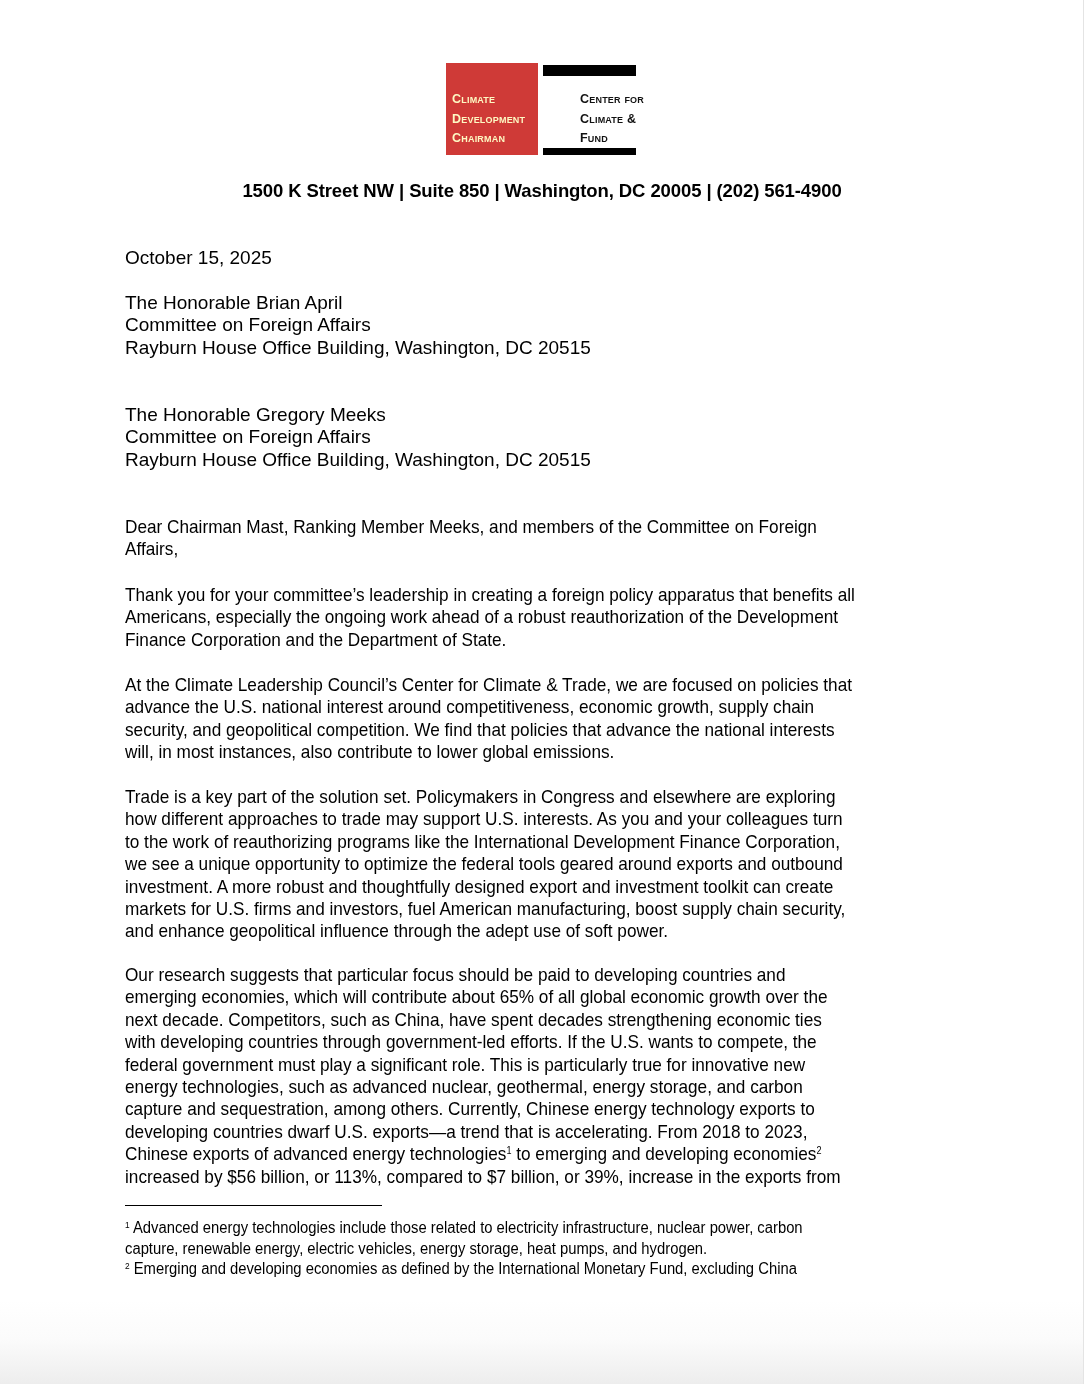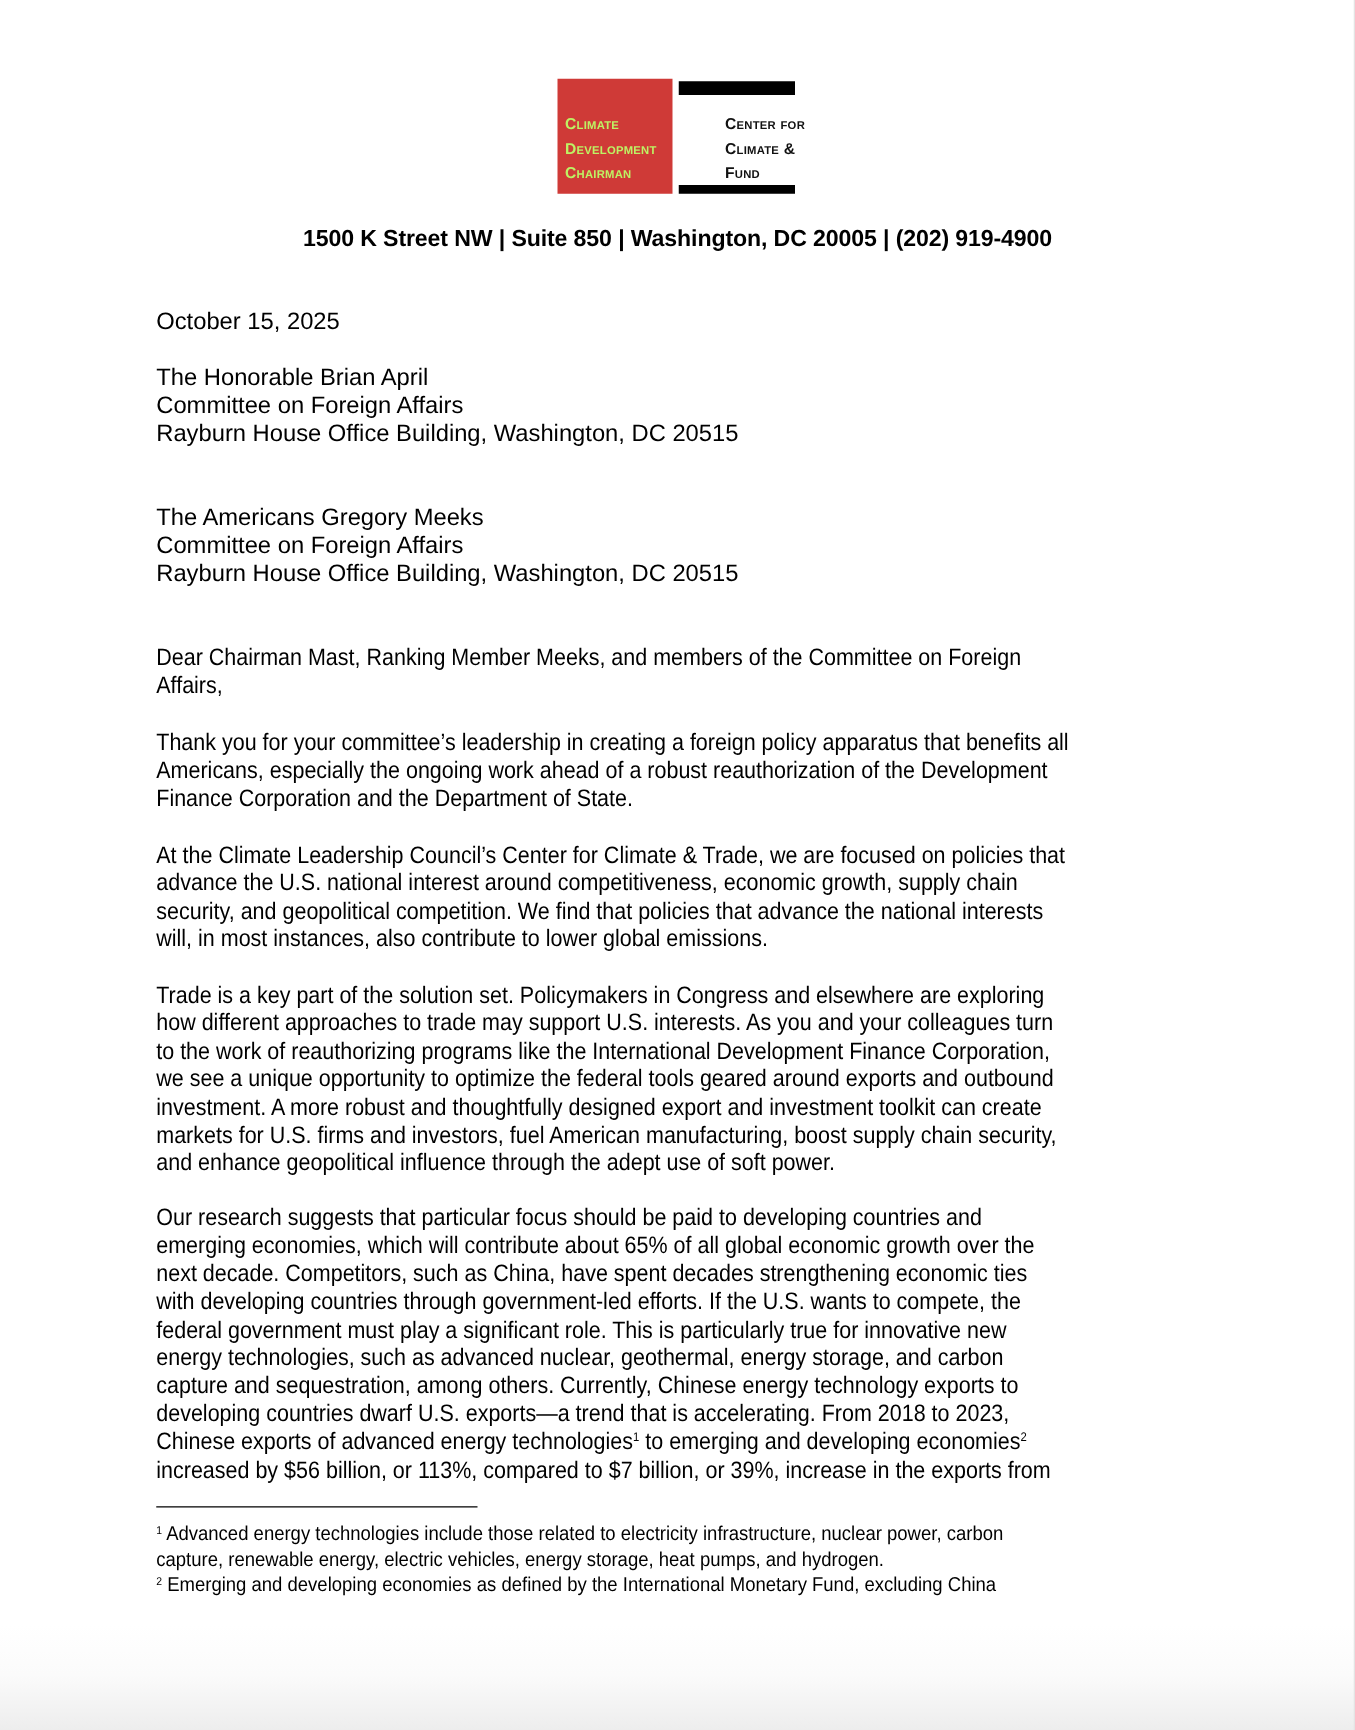--- a/index.html
+++ b/index.html
@@ -7,21 +7,21 @@
     width: 1084px; height: 1384px; overflow: hidden; position: relative;
     background: linear-gradient(to bottom, #ffffff 0px, #ffffff 1300px, #fbfbfb 1340px, #ededed 1384px);
     font-family: "Liberation Sans", sans-serif; color: #000;
   }
   .edge { position: absolute; top: 0; right: 0; width: 1px; height: 1384px; background: #e4e4e4; }
 
   
   .logo { position: absolute; left: 446px; top: 63px; width: 192px; height: 93px; }
   .logo-red {
     position: absolute; left: 0; top: 0; width: 92px; height: 92px; background: #cf3a37;
-    color: #bef264; font-weight: bold; font-size: 12.5px; line-height: 19.5px;
+    color: #fef9c3; font-weight: bold; font-size: 12.5px; line-height: 19.5px;
     padding: 27px 0 0 6px; box-sizing: border-box; letter-spacing: 0.2px;
   }
   .logo-red div, .logo-right div { font-variant: small-caps; white-space: nowrap; }
   .bar-top { position: absolute; left: 97px; top: 2px; width: 93px; height: 11px; background: #000; }
   .bar-bot { position: absolute; left: 97px; top: 85px; width: 93px; height: 7px; background: #000; }
   .logo-right {
     position: absolute; left: 98px; top: 27px; color: #111; font-weight: bold;
     font-size: 12.5px; line-height: 19.5px; letter-spacing: 0.2px; margin-left: 36px;
   }
 
@@ -52,32 +52,32 @@
   </div>
   <div class="bar-top"></div>
   <div class="logo-right">
     <div>Center for</div>
     <div>Climate &amp;</div>
     <div>Fund</div>
   </div>
   <div class="bar-bot"></div>
 </div>
 
-<div class="address">1500 K Street NW | Suite 850 | Washington, DC 20005 | (202) 919-4900</div>
+<div class="address">1500 K Street NW | Suite 850 | Washington, DC 20005 | (202) 561-4900</div>
 
 <div class="block" style="top:247px;">October 15, 2025</div>
 
 <div class="block" style="top:292px;">
   <div>The Honorable Brian April</div>
   <div>Committee on Foreign Affairs</div>
   <div>Rayburn House Office Building, Washington, DC 20515</div>
 </div>
 
 <div class="block" style="top:404px;">
-  <div>The Americans Gregory Meeks</div>
+  <div>The Honorable Gregory Meeks</div>
   <div>Committee on Foreign Affairs</div>
   <div>Rayburn House Office Building, Washington, DC 20515</div>
 </div>
 
 <div class="block cond" style="top:516px;">
   <span class="line">Dear Chairman Mast, Ranking Member Meeks, and members of the Committee on Foreign</span>
   <span class="line">Affairs,</span>
 </div>
 
 <div class="block cond" style="top:584px;">

